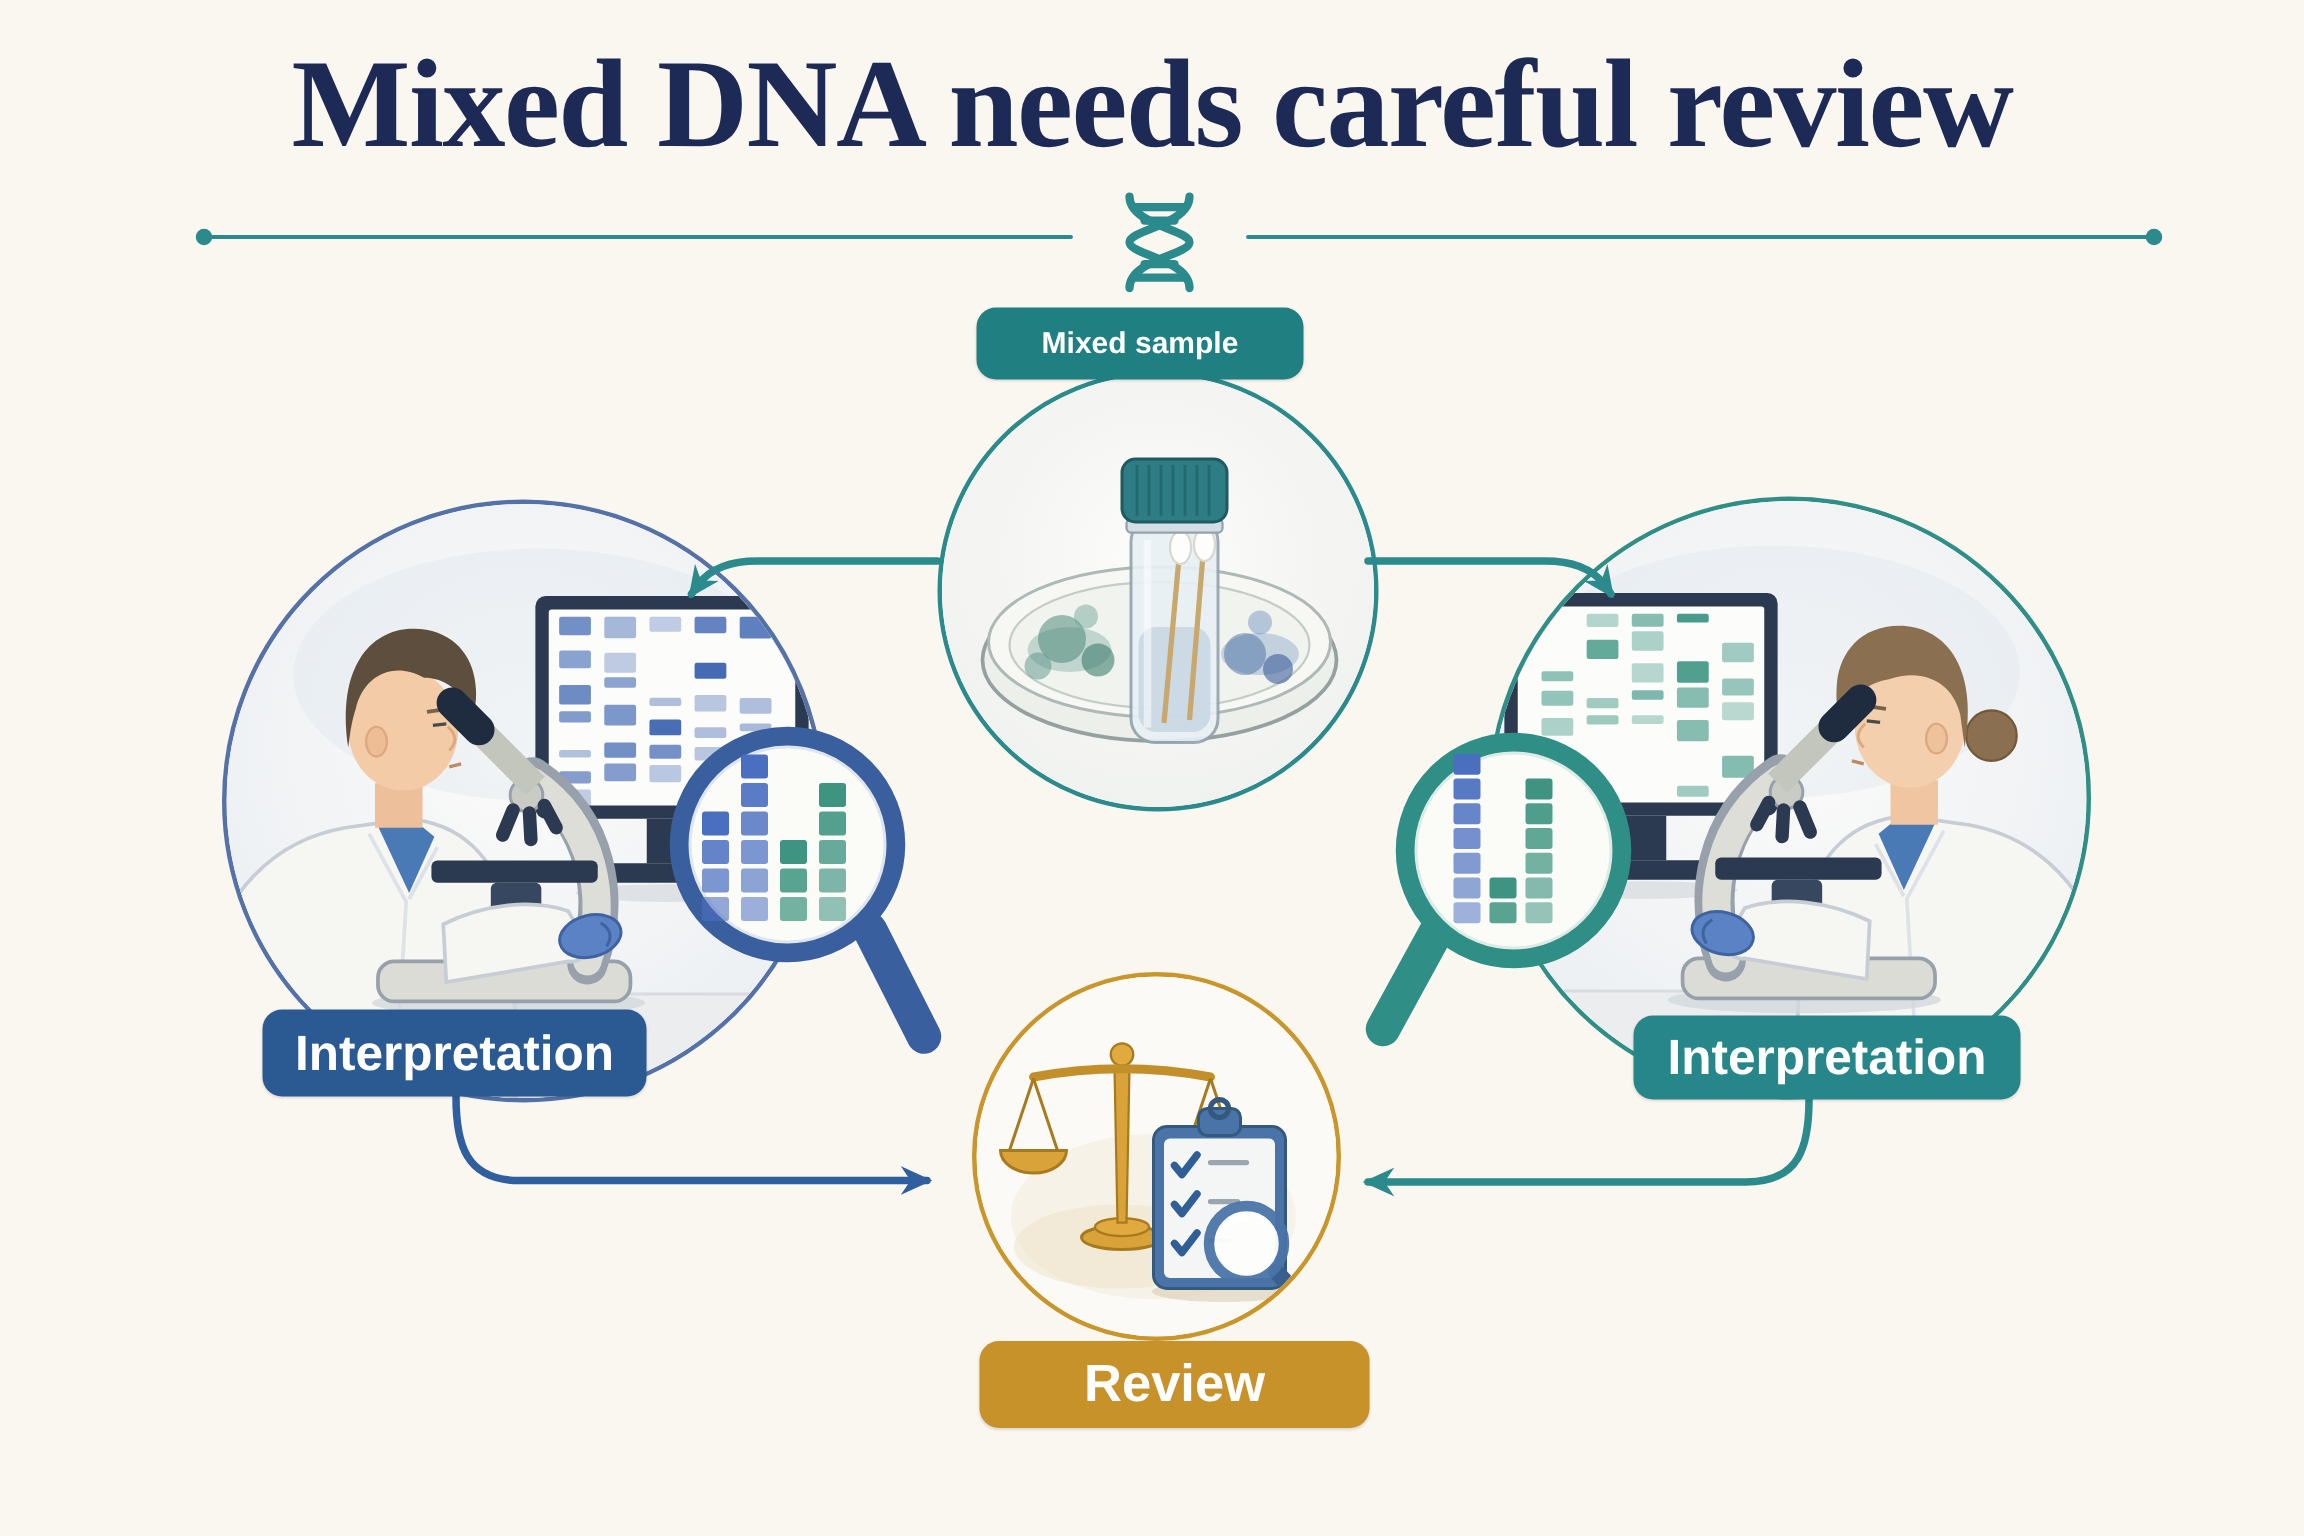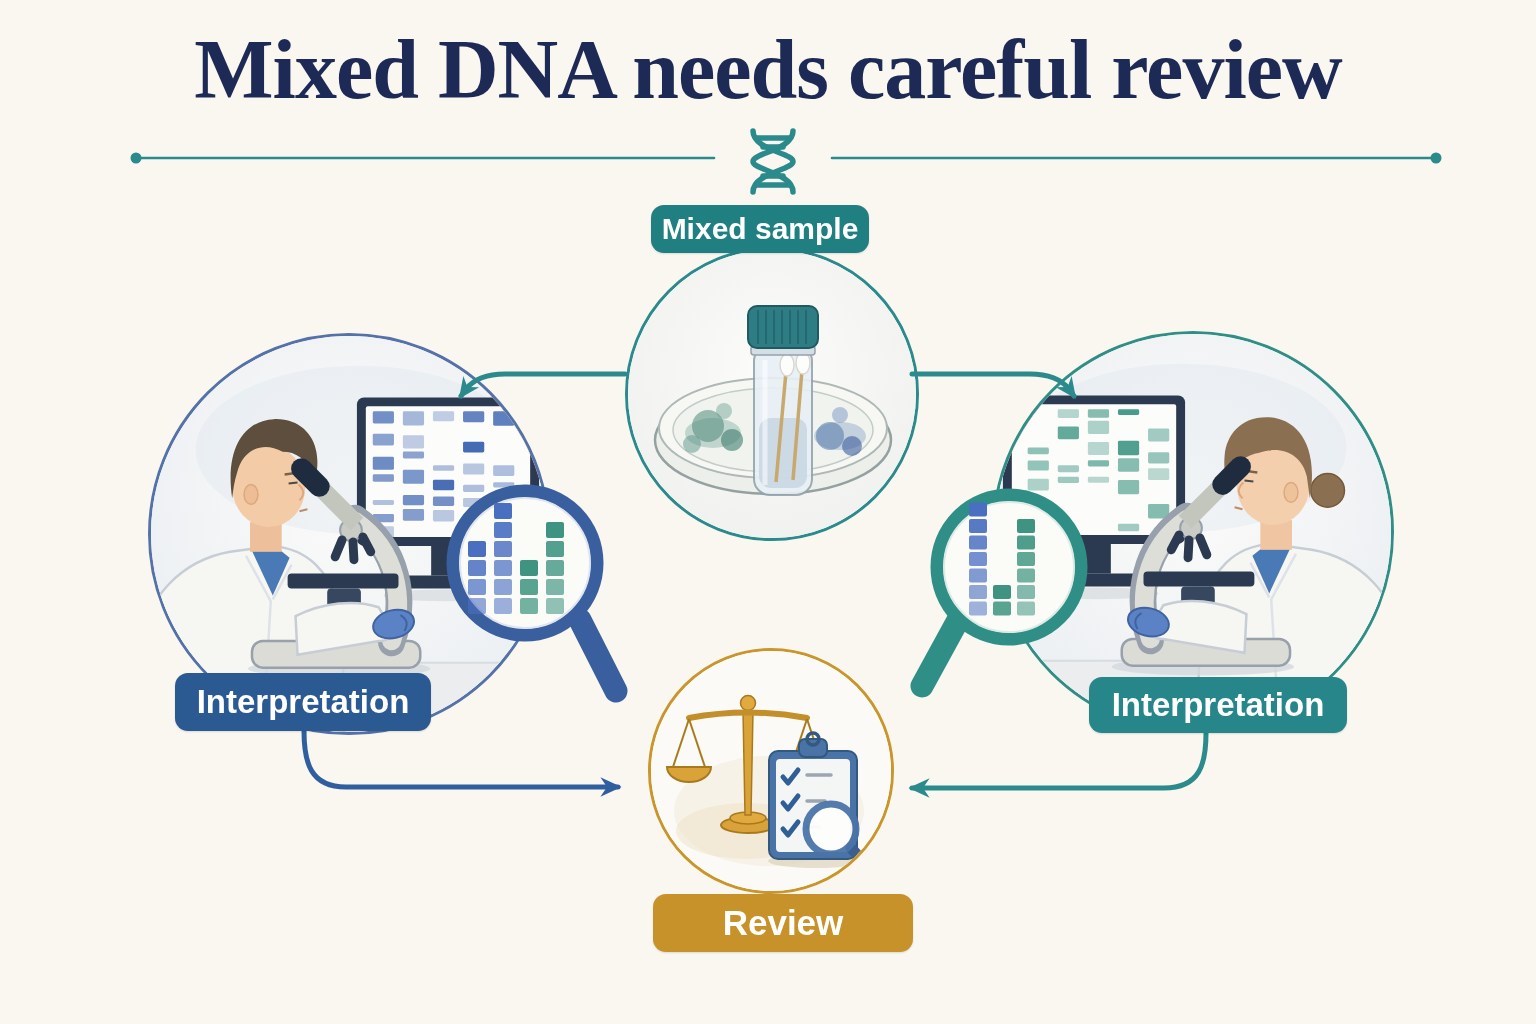--- a/index.html
+++ b/index.html
@@ -12,21 +12,21 @@
 
   .abs{position:absolute;}
   svg{display:block;}
 
   .node-circle{position:absolute;border-radius:50%;border:3px solid #888;overflow:hidden;
                background:#fbfbf9;z-index:1;}
 
   .badge{position:absolute;display:flex;align-items:center;justify-content:center;
          color:#fff;font-weight:700;border-radius:13px;z-index:4;
          box-shadow:0 1px 2px rgba(0,0,0,0.12);}
-  .badge-mixed{left:651px;top:205px;width:218px;height:48px;font-size:30px;}
+  .badge-mixed{left:651px;top:205px;width:218px;height:48px;font-size:20px;}
   .badge-interp-left{left:175px;top:673px;width:256px;height:58px;font-size:33px;}
   .badge-interp-right{left:1089px;top:677px;width:258px;height:56px;font-size:33px;}
   .badge-review{left:653px;top:894px;width:260px;height:58px;font-size:35px;}
 
   .overlay{position:absolute;left:0;top:0;z-index:2;pointer-events:none;}
   .mag{z-index:3;pointer-events:none;}
   .divider{z-index:1;}
 </style>
 </head>
 <body>

